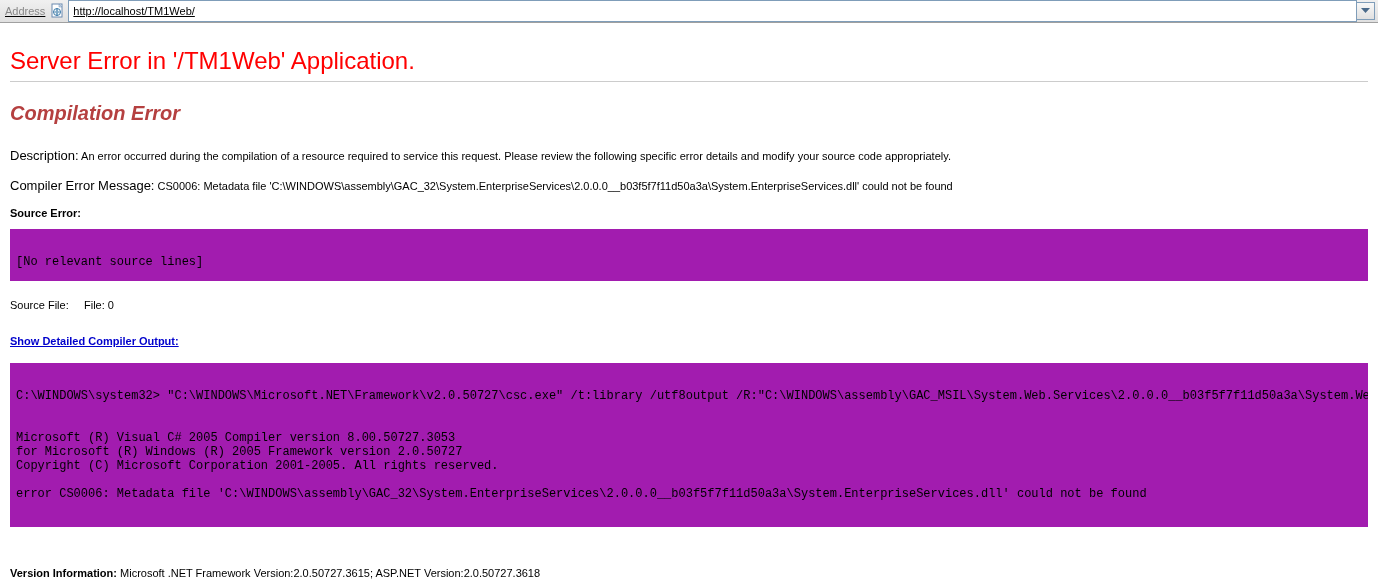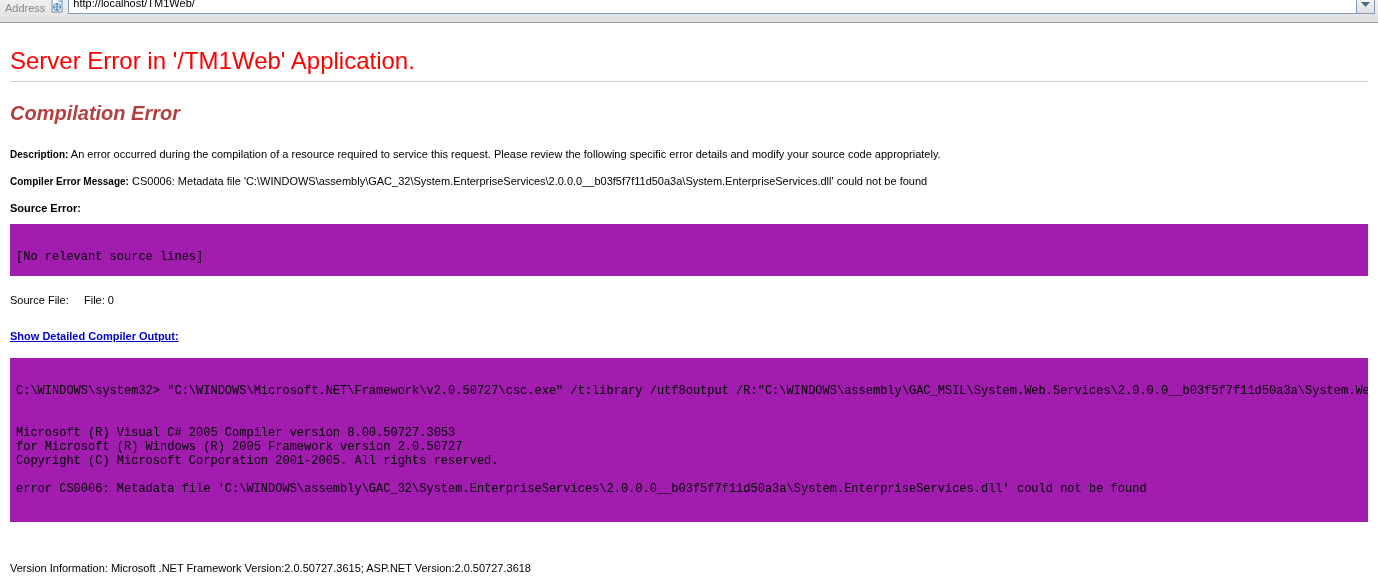--- a/index.html
+++ b/index.html
@@ -4,25 +4,26 @@
   <style>
     * { margin: 0; padding: 0; box-sizing: border-box; }
     body {
       font-family: Verdana, Arial, sans-serif;
       font-size: 11px;
       color: #000;
       background: #fff;
     }
     .address-bar {
       display: flex;
-      align-items: flex-end;
+      align-items: center;
       background: linear-gradient(to bottom, #f0f0f0, #e0e0e0);
       border-bottom: 1px solid #a0a0a0;
-      padding: 8px 3px;
+      padding: 0 3px;
       height: 23px;
+      text-decoration: underline;
     }
     .address-label {
       color: #888;
       font-size: 11px;
       margin-right: 5px;
       padding-left: 2px;
     }
     .page-icon {
       width: 16px;
       height: 16px;
@@ -78,22 +79,22 @@
       font-size: 20px;
       margin-top: 12px;
       margin-bottom: 22px;
     }
     .info-line {
       font-size: 11px;
       margin-bottom: 12px;
       line-height: 1.4;
     }
     .info-line b {
-      font-weight: bold;
-      font-size: 10px;
+      font-weight: normal;
+      font-size: 13px;
     }
     .section-label {
       font-weight: bold;
       font-size: 11px;
       margin-bottom: 10px;
     }
     .code-block {
       background: #a21caf;
       padding: 12px 6px;
       font-family: Consolas, "Courier New", monospace;
@@ -114,21 +115,21 @@
       font-size: 11px;
       font-weight: bold;
       cursor: pointer;
       display: inline-block;
       margin-bottom: 8px;
     }
     .version-info {
       font-size: 11px;
       margin-top: 40px;
     }
-    .version-info b { font-weight: normal; text-align: right; }
+    .version-info b { font-weight: bold; text-align: right; }
   </style>
 </head>
 <body>
 
 <div class="address-bar">
   <span class="address-label">Address</span>
   <span class="page-icon">
     <svg width="16" height="16" viewBox="0 0 16 16">
       <rect x="2" y="1" width="10" height="13" fill="#fff" stroke="#6a8ab0" stroke-width="1"></rect>
       <path d="M9 1 L12 4 L9 4 Z" fill="#cde0f0" stroke="#6a8ab0" stroke-width="0.5"></path>

